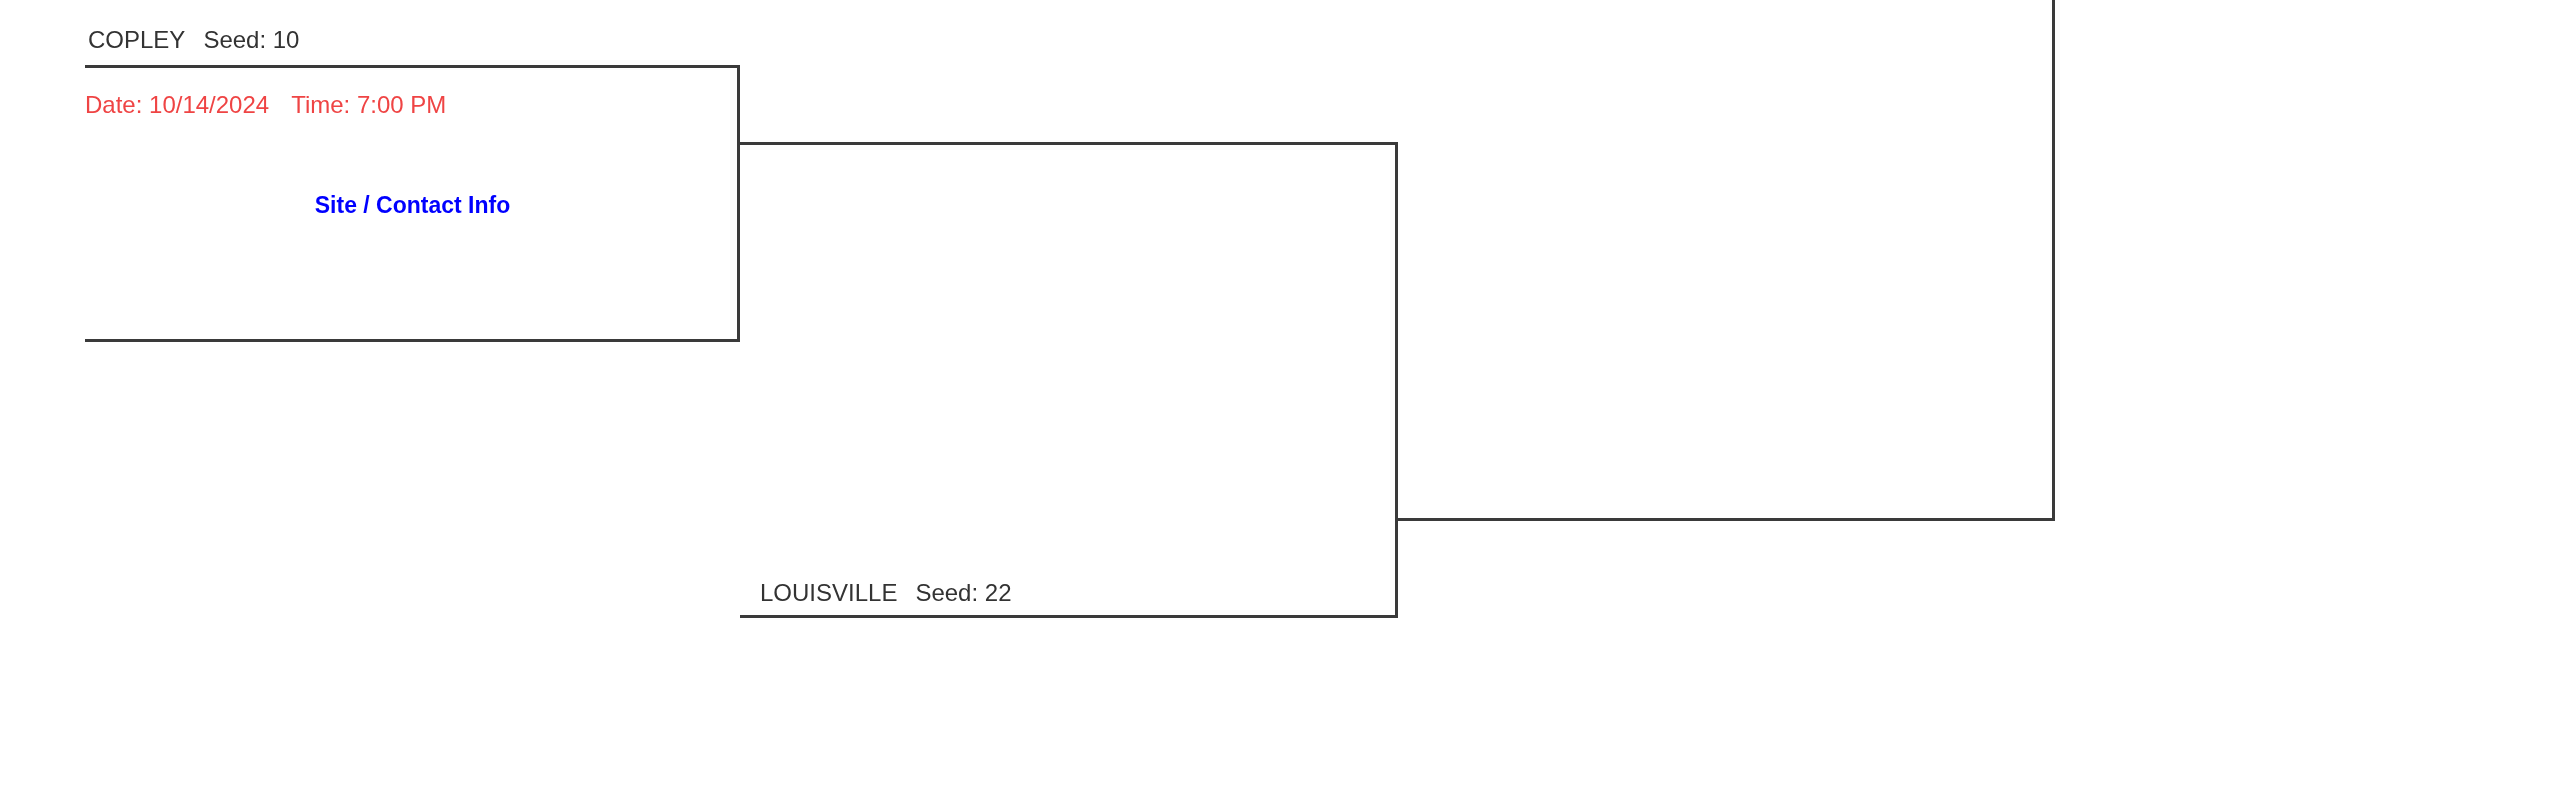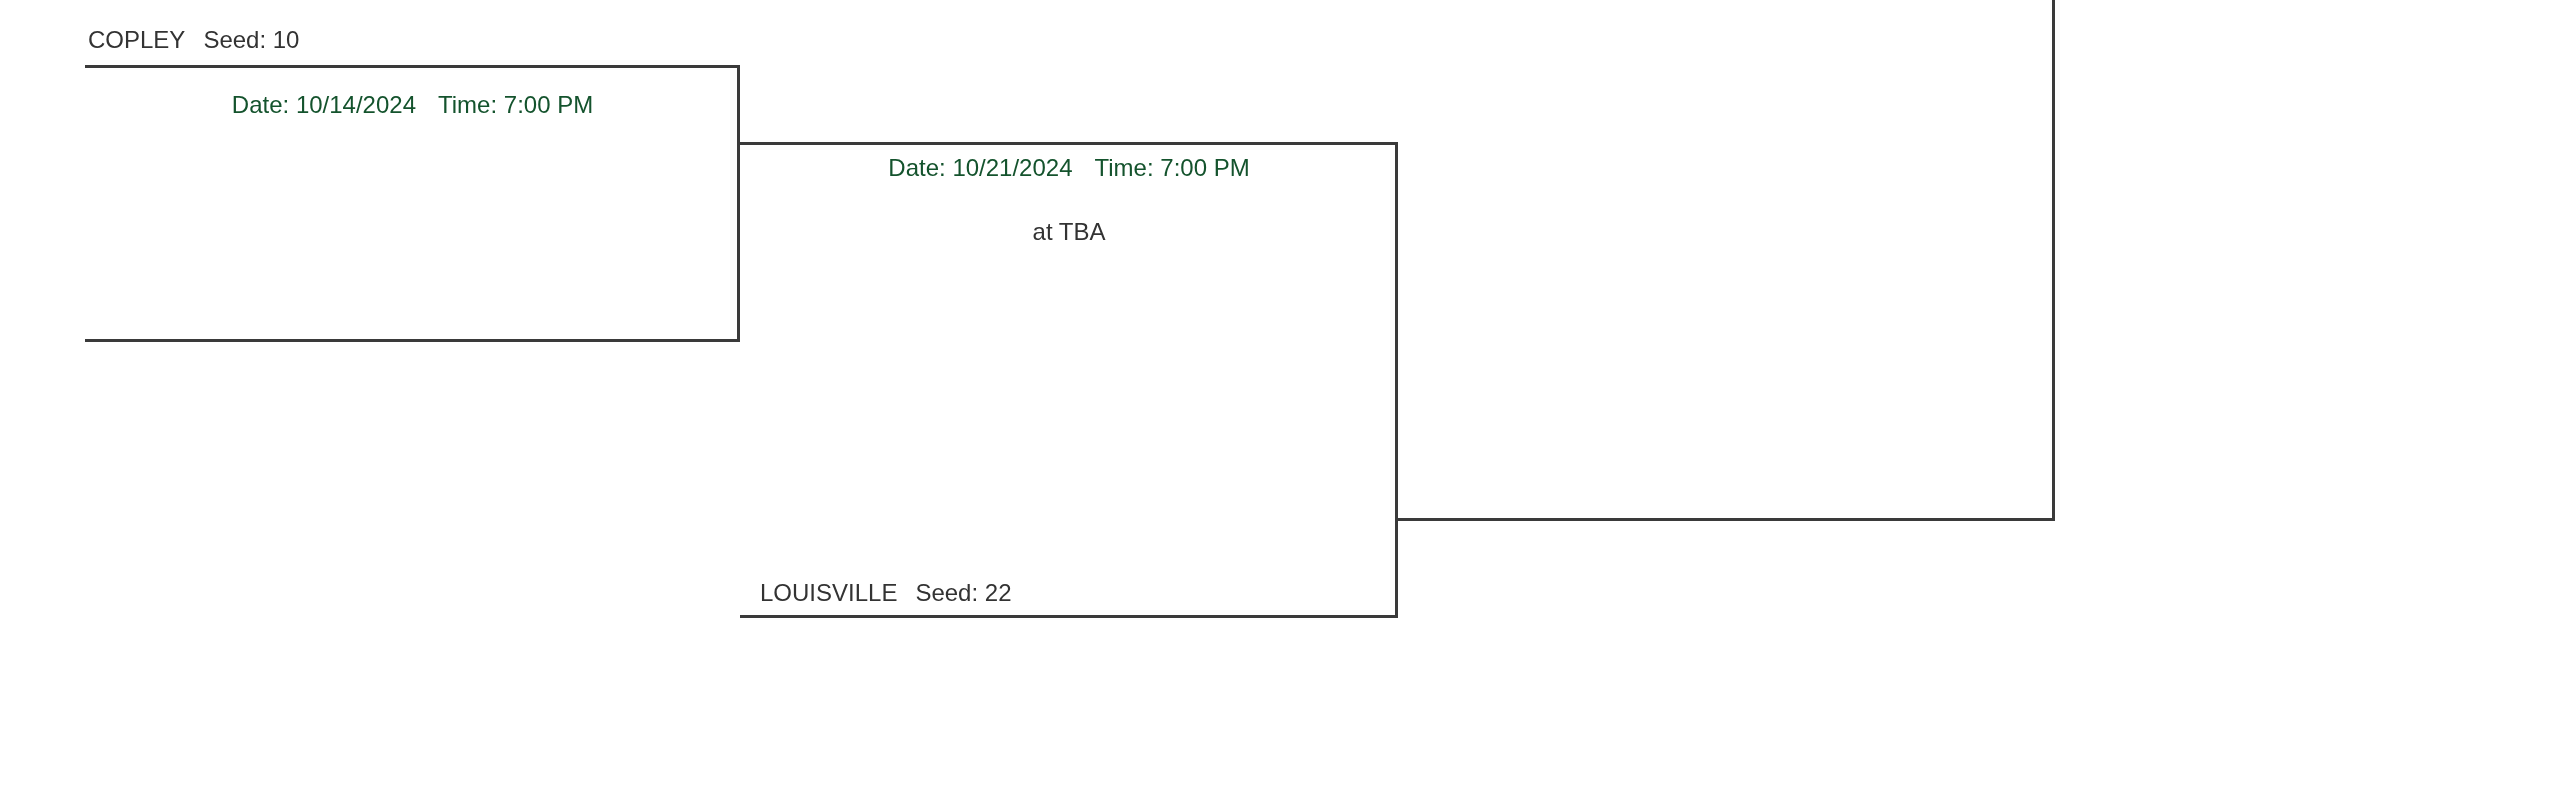--- a/index.html
+++ b/index.html
@@ -71,24 +71,24 @@
   .team-name { }
   .team-seed { margin-left: 18px; }
 
   .team-copley      { left: 88px;  top: 28px;  }
   .team-chagrin     { left: 88px;  top: 305px; }
   .team-louisville  { left: 760px; top: 581px; }
 
   
   .game-info {
     position: absolute;
-    text-align: center;
+    text-align: left;
     font-size: 24px;
     line-height: 1;
-    color: #14532d;
+    color: #ef4444;
     white-space: nowrap;
   }
   .game-info .datetime-row { }
   .game-info .time-part { margin-left: 22px; }
 
   .game1-info { left: 85px;  top: 93px;  width: 655px; }
   .game2-info { left: 740px; top: 156px; width: 658px; }
 
   .site-link {
     position: absolute;
@@ -125,31 +125,26 @@
   <div class="team-label team-copley">
     <span class="team-name">COPLEY</span><span class="team-seed">Seed: 10</span>
   </div>
 
   <div class="game-info game1-info">
     <div class="datetime-row">
       <span class="date-part">Date: 10/14/2024</span><span class="time-part">Time: 7:00 PM</span>
     </div>
   </div>
 
+  <a class="site-link" href="#">Site / Contact Info</a>
 
 
   <div class="bracket-box round2-box"></div>
 
-  <div class="game-info game2-info">
-    <div class="datetime-row">
-      <span class="date-part">Date: 10/21/2024</span><span class="time-part">Time: 7:00 PM</span>
-    </div>
-  </div>
 
-  <div class="at-site">at TBA</div>
 
   <div class="team-label team-louisville">
     <span class="team-name">LOUISVILLE</span><span class="team-seed">Seed: 22</span>
   </div>
 
   <div class="bracket-box round3-box"></div>
 
 </div>
 
 </body></html>

